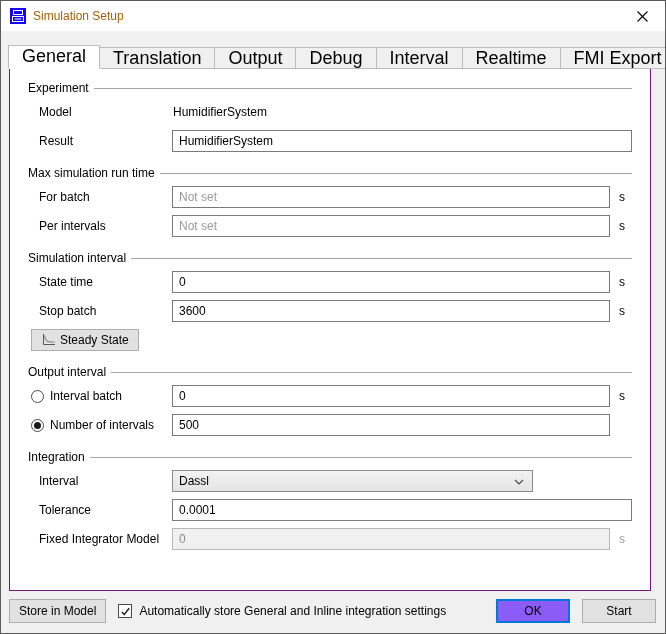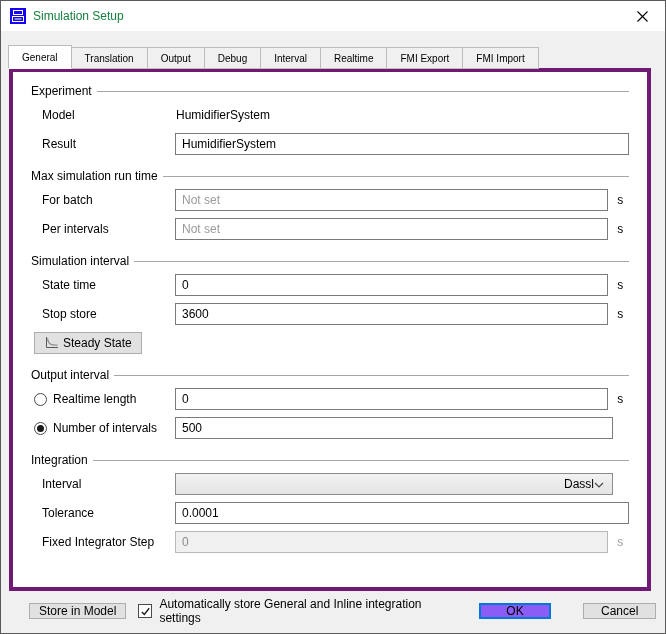--- a/index.html
+++ b/index.html
@@ -11,44 +11,44 @@
   .window{
     position:absolute;inset:0;box-sizing:border-box;
     border:1px solid #5a5a5a;background:#f0f0f0;overflow:hidden;
   }
   
   .titlebar{
     height:30px;background:#ffffff;display:flex;align-items:center;
     padding-left:9px;position:relative;
   }
   .title-icon{width:16px;height:16px;margin-right:7px;flex:0 0 auto;}
-  .title-text{font-size:12px;color:#15803d;}
+  .title-text{font-size:12px;color:#a16207;}
   .close-btn{
     position:absolute;right:0;top:0;width:46px;height:30px;
     display:flex;align-items:center;justify-content:center;cursor:default;
   }
   
   .tabbar{
     position:absolute;top:44px;left:8px;height:24px;
     display:flex;align-items:flex-end;z-index:5;
   }
   .tab{
-    box-sizing:border-box;height:22px;padding:0 13px;display:flex;align-items:center;
+    box-sizing:border-box;height:22px;padding:0 13px;display:flex;align-items:flex-start;
     background:#f0f0f0;border:1px solid #bcbcbc;border-left:none;
-    font-size:10px;white-space:nowrap;cursor:default;
+    font-size:18px;white-space:nowrap;cursor:default;
   }
   .tab:first-child{border-left:1px solid #bcbcbc;}
   .tab.active{
     height:24px;background:#ffffff;border-bottom:1px solid #ffffff;
     border-left:1px solid #bcbcbc;margin-left:-1px;position:relative;z-index:6;
   }
   
   .pane{
     position:absolute;left:8px;top:67px;width:642px;height:523px;
-    box-sizing:border-box;background:#ffffff;border:4px solid #701a75;
+    box-sizing:border-box;background:#ffffff;border:1px solid #701a75;
     padding:11px 18px 0 18px;overflow:hidden;z-index:1;
   }
   .group{margin-bottom:13px;}
   .group-header{display:flex;align-items:center;height:16px;margin-bottom:5px;}
   .group-title{white-space:nowrap;}
   .group-line{flex:1;border-top:1px solid #a6a6a6;margin-left:5px;height:0;}
   .row{display:flex;align-items:center;height:22px;margin-bottom:7px;padding-left:11px;}
   .row .lbl{width:133px;flex:0 0 auto;}
   .field{
     box-sizing:border-box;height:22px;border:1px solid #7a7a7a;background:#fff;
@@ -67,40 +67,40 @@
     box-sizing:border-box;width:13px;height:13px;border:1px solid #4a4a4a;border-radius:50%;
     background:#fff;margin-right:6px;flex:0 0 auto;position:relative;cursor:default;
   }
   .radio.checked::after{
     content:"";position:absolute;left:2px;top:2px;width:7px;height:7px;
     border-radius:50%;background:#1a1a1a;
   }
   .radio-row .lbl{width:122px;}
   
   .combo{
-    box-sizing:border-box;width:438px;height:22px;display:flex;align-items:center;
+    box-sizing:border-box;width:361px;height:22px;display:flex;align-items:center;
     border:1px solid #8b8b8b;background:linear-gradient(#f2f2f2,#e4e4e4);
-    padding:0 6px;cursor:default;text-align:right;
+    padding:0 6px;cursor:default;
   }
   .combo .combo-text{flex:1;}
   .combo .chev{flex:0 0 auto;margin-right:2px;}
   
   .btn{
     box-sizing:border-box;height:22px;display:inline-flex;align-items:center;justify-content:center;
     background:#e1e1e1;border:1px solid #adadad;padding:0 9px;font-size:12px;cursor:default;
     white-space:nowrap;
   }
   .steady-row{margin-left:3px;margin-bottom:7px;}
   .steady-btn .ss-icon{margin-right:4px;display:inline-flex;}
   
   .footer{
     position:absolute;left:8px;right:9px;bottom:10px;height:24px;
     display:flex;align-items:center;
   }
-  .footer .btn{height:16px;margin-left:20px;}
+  .footer .btn{height:24px;}
   .checkbox{
     box-sizing:border-box;width:14px;height:14px;border:1px solid #4a4a4a;background:#fff;
     margin:0 7px 0 12px;flex:0 0 auto;display:flex;align-items:center;justify-content:center;
     cursor:default;
   }
   .checkbox svg{display:none;}
   .checkbox.checked svg{display:block;}
   .footer-spacer{flex:1;}
   .btn-ok{
     width:74px;background:#8b5cf6;border:2px solid #0078d7;margin-right:12px;
@@ -195,21 +195,21 @@
       <div class="group-header">
         <span class="group-title">Simulation interval</span>
         <span class="group-line"></span>
       </div>
       <div class="row">
         <span class="lbl">State time</span>
         <input class="field w-unit" type="text" value="0" style="">
         <span class="unit">s</span>
       </div>
       <div class="row">
-        <span class="lbl">Stop store</span>
+        <span class="lbl">Stop batch</span>
         <input class="field w-unit" type="text" value="3600" style="">
         <span class="unit">s</span>
       </div>
       <div class="steady-row">
         <span class="btn steady-btn">
           <span class="ss-icon">
             <svg width="15" height="14" viewBox="0 0 15 14">
               <path d="M2.5 1 V11.5 H14" fill="none" stroke="#5a5a5a" stroke-width="1"></path>
               <path d="M3.5 2.5 C4.5 8.5, 6.5 9.2, 13.5 9.2" fill="none" stroke="#8a8a8a" stroke-width="1.2"></path>
             </svg>
@@ -219,21 +219,21 @@
       </div>
     </div>
 
     <div class="group">
       <div class="group-header">
         <span class="group-title">Output interval</span>
         <span class="group-line"></span>
       </div>
       <div class="row radio-row">
         <span class="radio" id="radio-interval-length"></span>
-        <span class="lbl">Realtime length</span>
+        <span class="lbl">Interval batch</span>
         <input class="field w-unit" type="text" value="0" style="">
         <span class="unit">s</span>
       </div>
       <div class="row radio-row">
         <span class="radio checked" id="radio-number-of-intervals"></span>
         <span class="lbl">Number of intervals</span>
         <input class="field w-unit" type="text" value="500" style="">
       </div>
     </div>
 
@@ -251,21 +251,21 @@
               <path d="M1 1 L5 5 L9 1" fill="none" stroke="#4a4a4a" stroke-width="1.2"></path>
             </svg>
           </span>
         </span>
       </div>
       <div class="row">
         <span class="lbl">Tolerance</span>
         <input class="field w-full" type="text" value="0.0001" style="">
       </div>
       <div class="row">
-        <span class="lbl">Fixed Integrator Step</span>
+        <span class="lbl">Fixed Integrator Model</span>
         <input class="field w-unit" type="text" disabled="" value="0" style="">
         <span class="unit dim">s</span>
       </div>
     </div>
 
   </div>
 
   <div class="footer">
     <span class="btn">
       <span>Store in Model</span>
@@ -274,17 +274,17 @@
       <svg width="11" height="11" viewBox="0 0 12 12">
         <path d="M2 6.5 L4.7 9.2 L10 2.5" fill="none" stroke="#1a1a1a" stroke-width="1.5"></path>
       </svg>
     </span>
     <span>Automatically store General and Inline integration settings</span>
     <span class="footer-spacer"></span>
     <span class="btn btn-ok">
       <span>OK</span>
     </span>
     <span class="btn btn-cancel">
-      <span>Cancel</span>
+      <span>Start</span>
     </span>
   </div>
 
 </div>
 
 </body></html>

